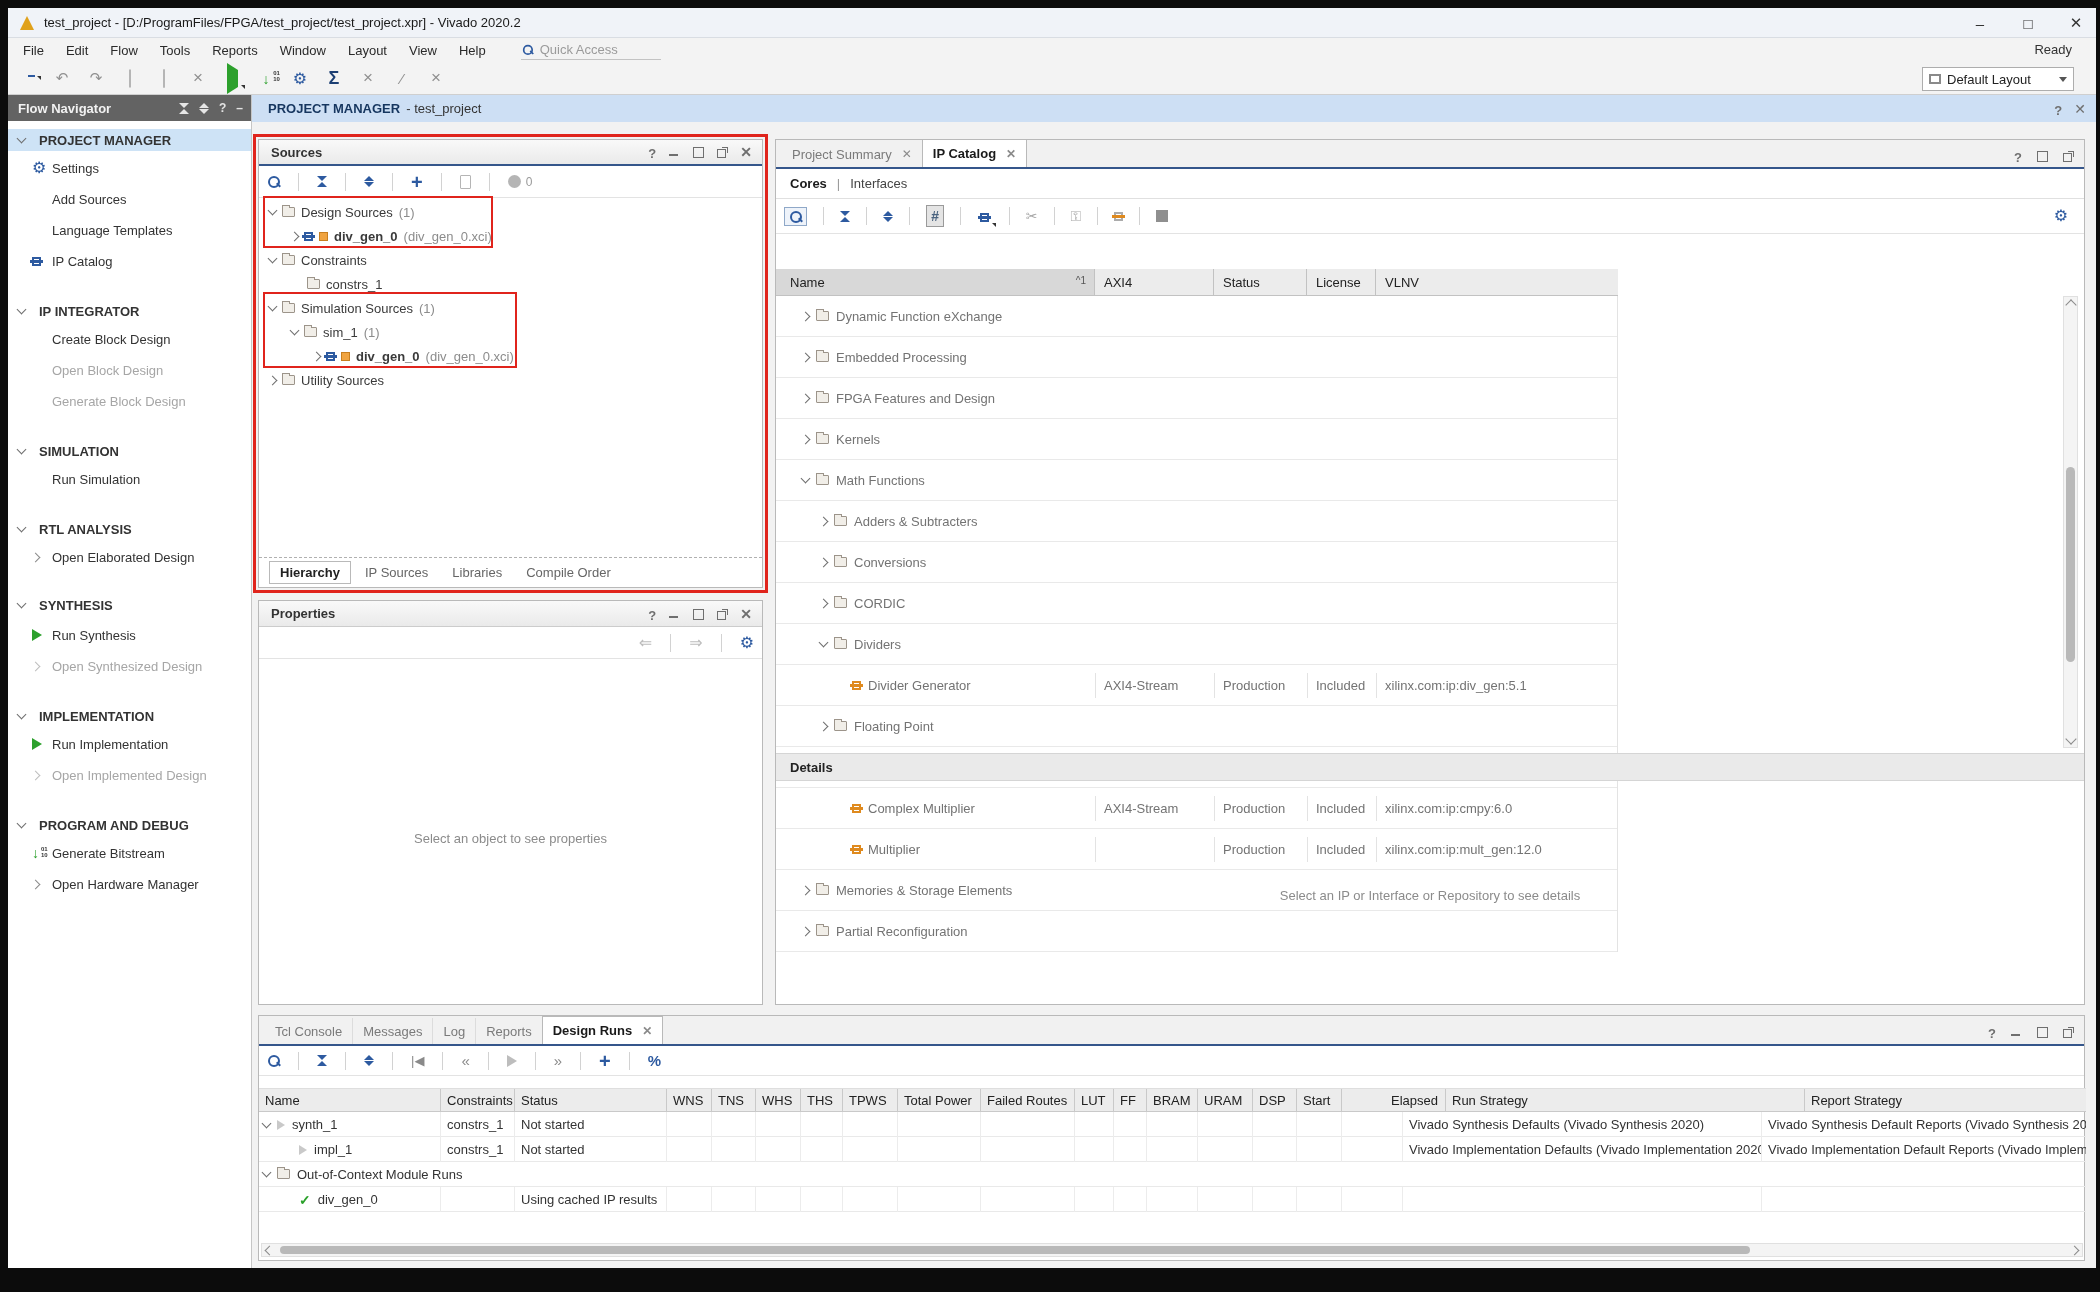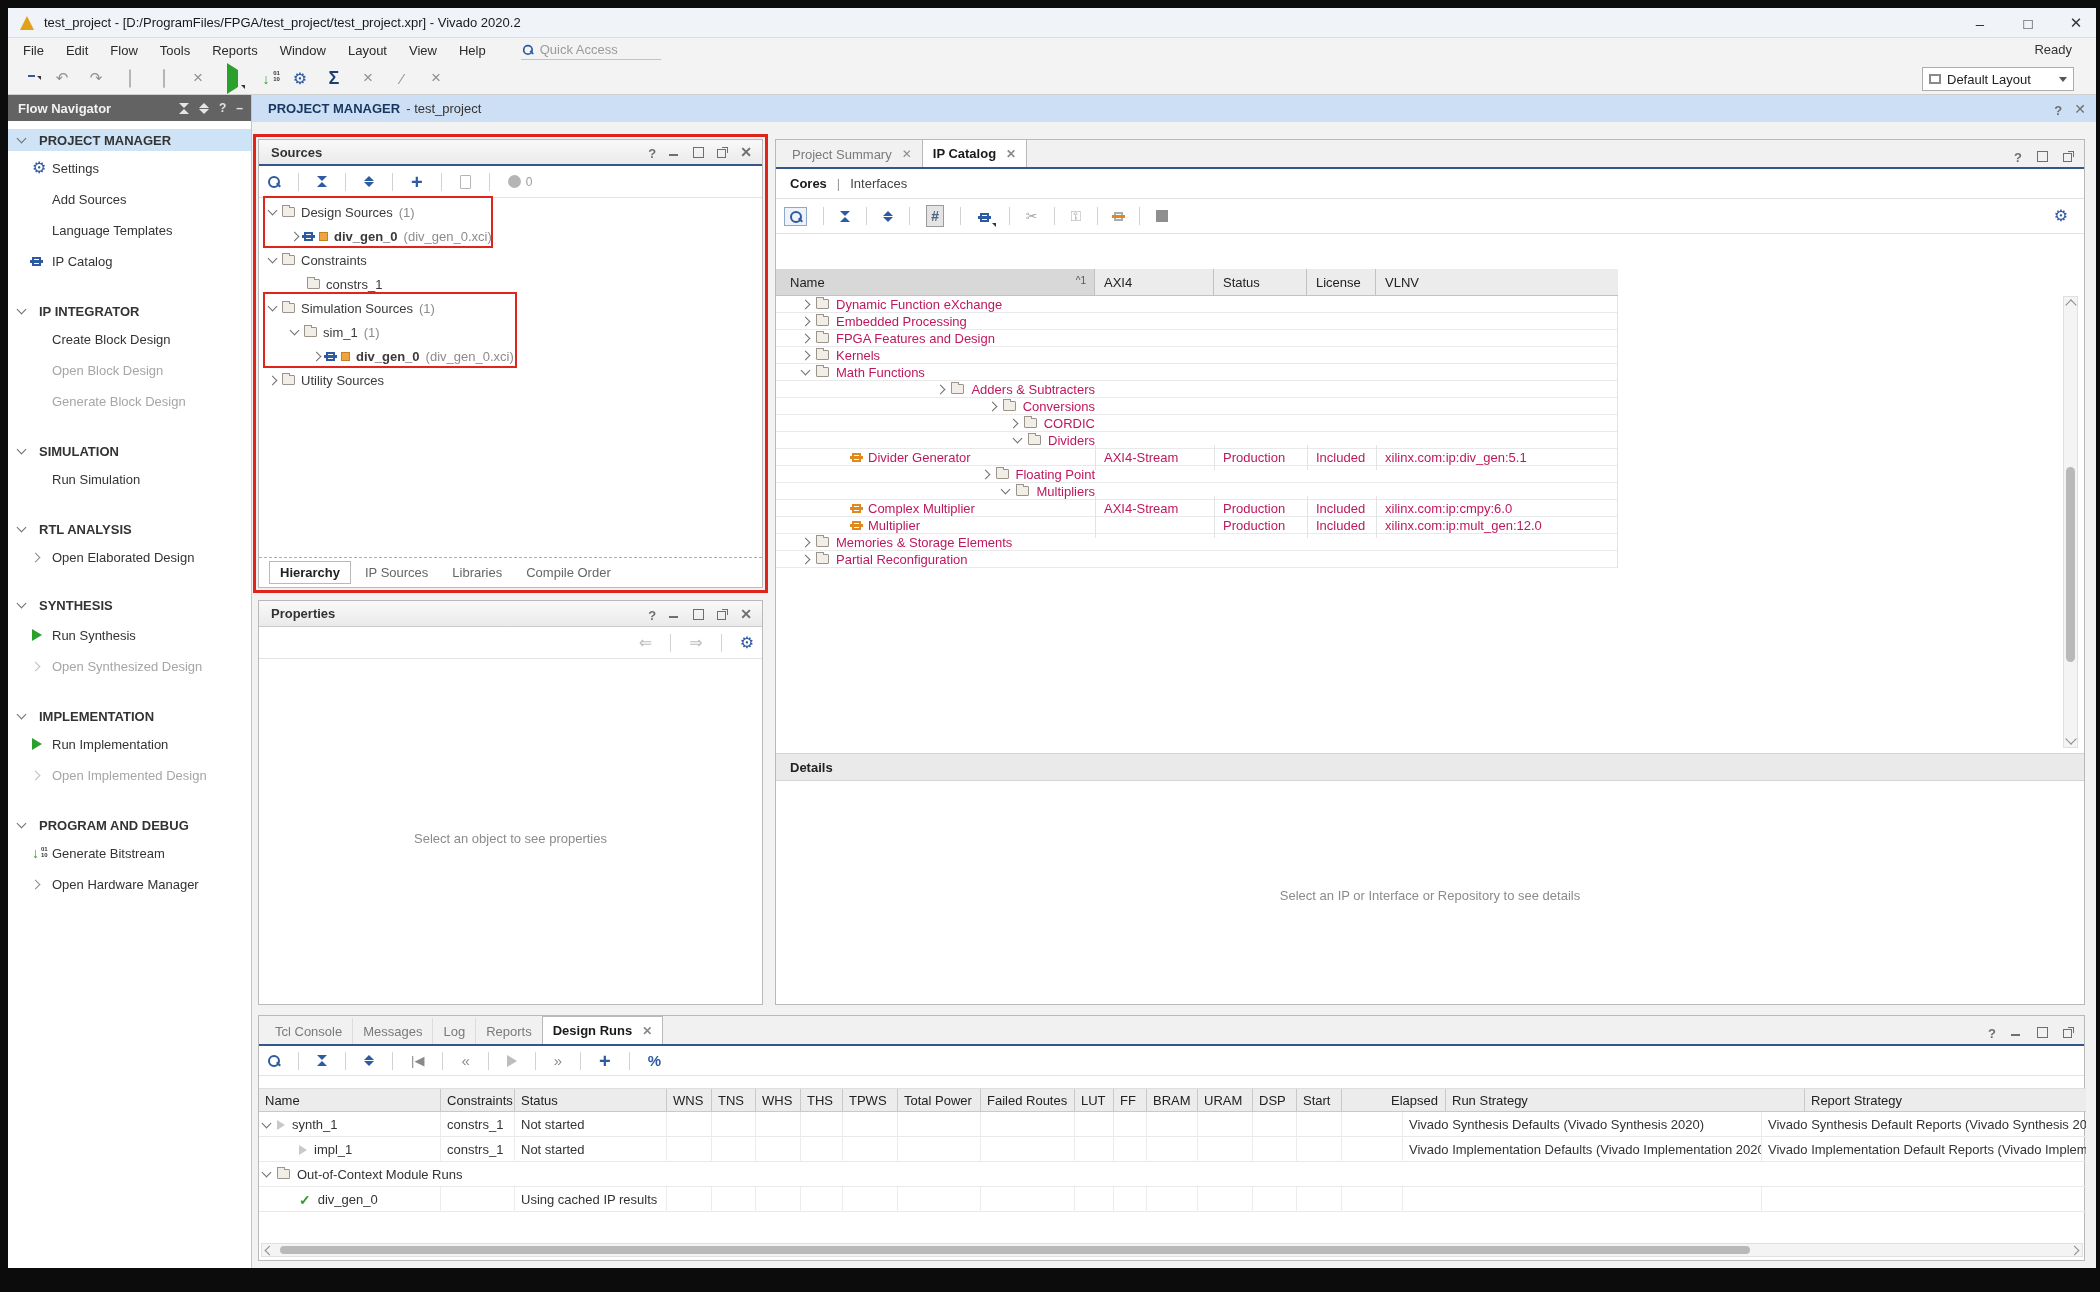--- a/index.html
+++ b/index.html
@@ -108,23 +108,23 @@
   .boxed.pressed { border:1px solid #9a9a9a; background:#e4e4e4; }
   .filter-ic { font-size:14px; color:#4a637f; font-style:italic; font-weight:bold; }
   .gray-ic { color:#a8a8a8; font-size:14px; }
   .search-row { height:34px; display:flex; align-items:center; padding-left:14px; gap:10px; font-size:13px; color:#333; border-bottom:1px solid #eee; }
   .search-input { width:240px; height:23px; border:1px solid #aeaeae; border-radius:2px; display:flex; align-items:center; padding-left:5px; gap:3px; }
   .cat-table-header { position:absolute; left:0; top:129px; width:842px; height:27px; display:flex; font-size:13px; color:#222; border-bottom:1px solid #c2c2c2; }
   .cth { background:#ececec; border-right:1px solid #c2c2c2; display:flex; align-items:center; padding-left:9px; }
   .cth.name { background:#d8d8d8; padding-left:14px; position:relative; }
   .sortind { position:absolute; right:8px; top:6px; font-size:10px; color:#555; }
   .cat-body { position:absolute; left:0; top:156px; width:842px; border-right:1px solid #e3e3e3; }
-  .cat-row { position:relative; height:17px; border-bottom:1px solid #e9e9e9; display:flex; align-items:center; font-size:13px; color:#be185d; }
+  .cat-row { position:relative; height:41px; border-bottom:1px solid #e9e9e9; display:flex; align-items:center; font-size:13px; color:#737373; }
   .cat-name { display:flex; align-items:center; gap:7px; overflow:hidden; white-space:nowrap; flex:none; width:319px; }
-  .pl0 { padding-left:26px; } .pl1 { padding-left:44px;justify-content:flex-end; } .pl2 { padding-left:76px; }
+  .pl0 { padding-left:26px; } .pl1 { padding-left:44px; } .pl2 { padding-left:76px; }
   .cat-cell { height:25px; display:flex; align-items:center; padding-left:8px; border-left:1px solid #e3e3e3; overflow:hidden; white-space:nowrap; flex:none; }
   .w-axi { width:119px; } .w-st { width:93px; } .w-li { width:69px;text-align:center; } .w-vl { width:242px; }
   .vscroll { position:absolute; right:6px; top:156px; width:15px; height:452px; background:#f4f4f4; border:1px solid #e0e0e0; }
   .vthumb { position:absolute; left:2px; width:9px; border-radius:5px; background:#b9b9b9; }
   .sc-ar { position:absolute; left:3px; width:8px; height:8px; border-right:1.6px solid #8a8a8a; border-bottom:1.6px solid #8a8a8a; }
   .details-hdr { position:absolute; left:0; top:613px; width:100%; height:28px; background:#eaeaea; border-top:1px solid #d5d5d5; border-bottom:1px solid #d5d5d5; display:flex; align-items:center; padding-left:14px; font-weight:bold; font-size:13px; color:#222; }
   .dr-header { position:absolute; left:0; top:72px; width:1827px; height:24px; display:flex; font-size:13px; color:#222; background:#ececec; border-bottom:1px solid #c9c9c9; border-top:1px solid #dedede; }
   .drh { border-right:1px solid #c9c9c9; display:flex; align-items:center; padding-left:6px; overflow:hidden; white-space:nowrap; flex:none; }
   .dr-row { position:absolute; left:0; width:1827px; height:25px; display:flex; font-size:13px; color:#333; border-bottom:1px solid #e9e9e9; }
   .dr-cell { border-right:1px solid #ececec; height:25px; display:flex; align-items:center; padding-left:6px; overflow:hidden; white-space:nowrap; flex:none; }

